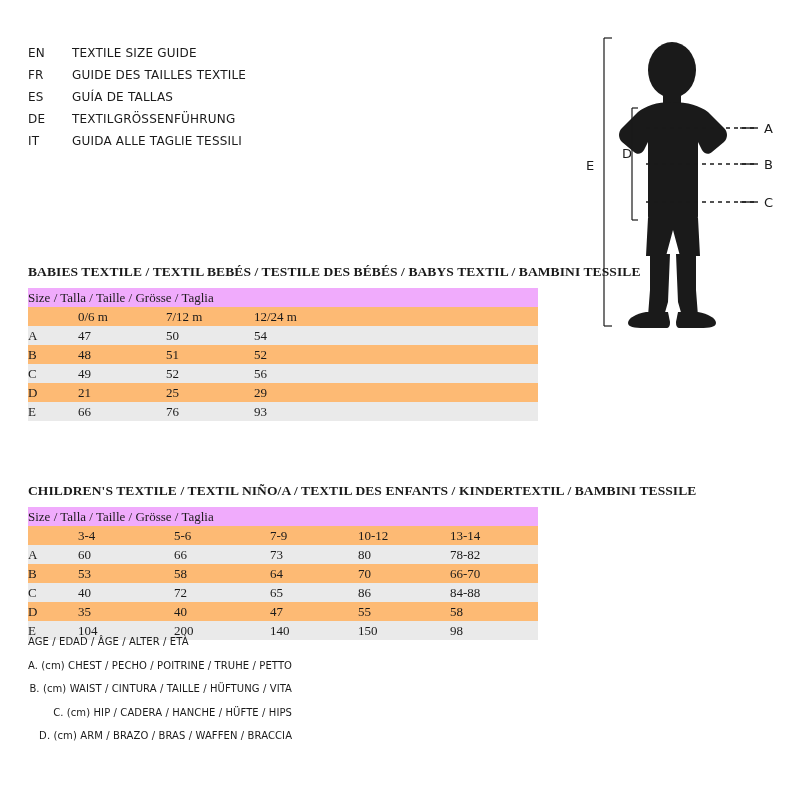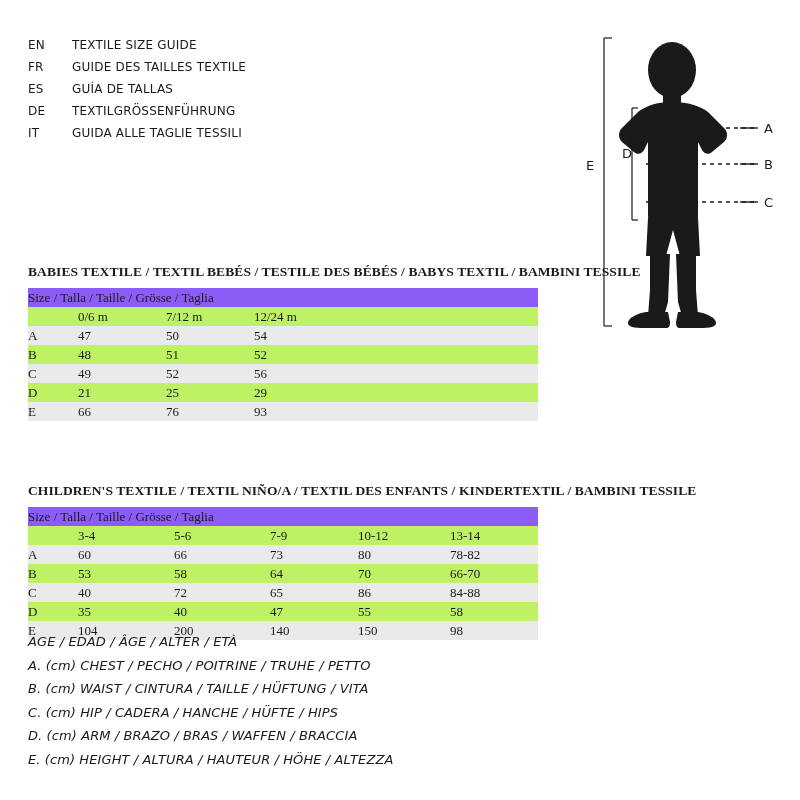--- a/index.html
+++ b/index.html
@@ -29,20 +29,21 @@
     height: 22px;
     font-size: 12px;
     letter-spacing: 0.2px;
   }
   .lang-code {
     width: 44px;
     flex: 0 0 44px;
   }
   .lang-text {
     flex: 1 1 auto;
+    margin-top: 8px;
   }
 
   
   .figure-area {
     position: absolute;
     left: 560px;
     top: 20px;
     width: 228px;
     height: 320px;
   }
@@ -68,32 +69,32 @@
     font-size: 13px;
   }
   table.size-table td, table.size-table th {
     padding: 0;
     height: 19px;
     font-weight: normal;
     text-align: left;
     vertical-align: middle;
   }
   .row-head {
-    background: #8b5cf6;
+    background: #f0abfc;
     font-weight: bold;
   }
   .row-head td {
     height: 20px;
     padding-left: 4px;
   }
   .row-alt {
     background: #eaeaea;
   }
   .row-plain {
-    background: #bef264;
+    background: #fdba74;
   }
   .c-label {
     padding-left: 4px;
   }
 
   
   .tb-babies col.c0 { width: 50px; }
   .tb-babies col.c1 { width: 88px; }
   .tb-babies col.c2 { width: 88px; }
   .tb-babies col.c3 { width: 284px; }
@@ -104,36 +105,36 @@
   .tb-kids col.c2 { width: 96px; }
   .tb-kids col.c3 { width: 88px; }
   .tb-kids col.c4 { width: 92px; }
   .tb-kids col.c5 { width: 88px; }
 
   
   .legend {
     position: absolute;
     left: 28px;
     top: 630px;
-    font-size: 13px;
-    font-style: italic;
+    font-size: 10px;
   }
   .legend-row {
     height: 23.5px;
     line-height: 23.5px;
     letter-spacing: 0.1px;
   }
   .legend-row.first {
     padding-left: 0;
   }
   .legend-row.item {
     padding-left: 0px;
   }
   .legend-indent {
     padding-left: 0px;
+    text-align: right;
   }
 </style>
 </head>
 <body>
 
 <div class="lang-block">
   <div class="lang-row">
     <span class="lang-code">EN</span>
     <span class="lang-text">TEXTILE SIZE GUIDE</span>
   </div>
@@ -340,14 +341,13 @@
     </tbody>
   </table>
 </div>
 
 <div class="legend">
   <div class="legend-row first">AGE / EDAD / ÂGE / ALTER / ETÀ</div>
   <div class="legend-row item legend-indent">A. (cm) CHEST / PECHO / POITRINE / TRUHE / PETTO</div>
   <div class="legend-row item legend-indent">B. (cm) WAIST / CINTURA / TAILLE / HÜFTUNG / VITA</div>
   <div class="legend-row item legend-indent">C. (cm) HIP / CADERA / HANCHE / HÜFTE / HIPS</div>
   <div class="legend-row item legend-indent">D. (cm) ARM / BRAZO / BRAS / WAFFEN / BRACCIA</div>
-  <div class="legend-row item legend-indent">E. (cm) HEIGHT / ALTURA / HAUTEUR / HÖHE / ALTEZZA</div>
 </div>
 
 </body></html>

